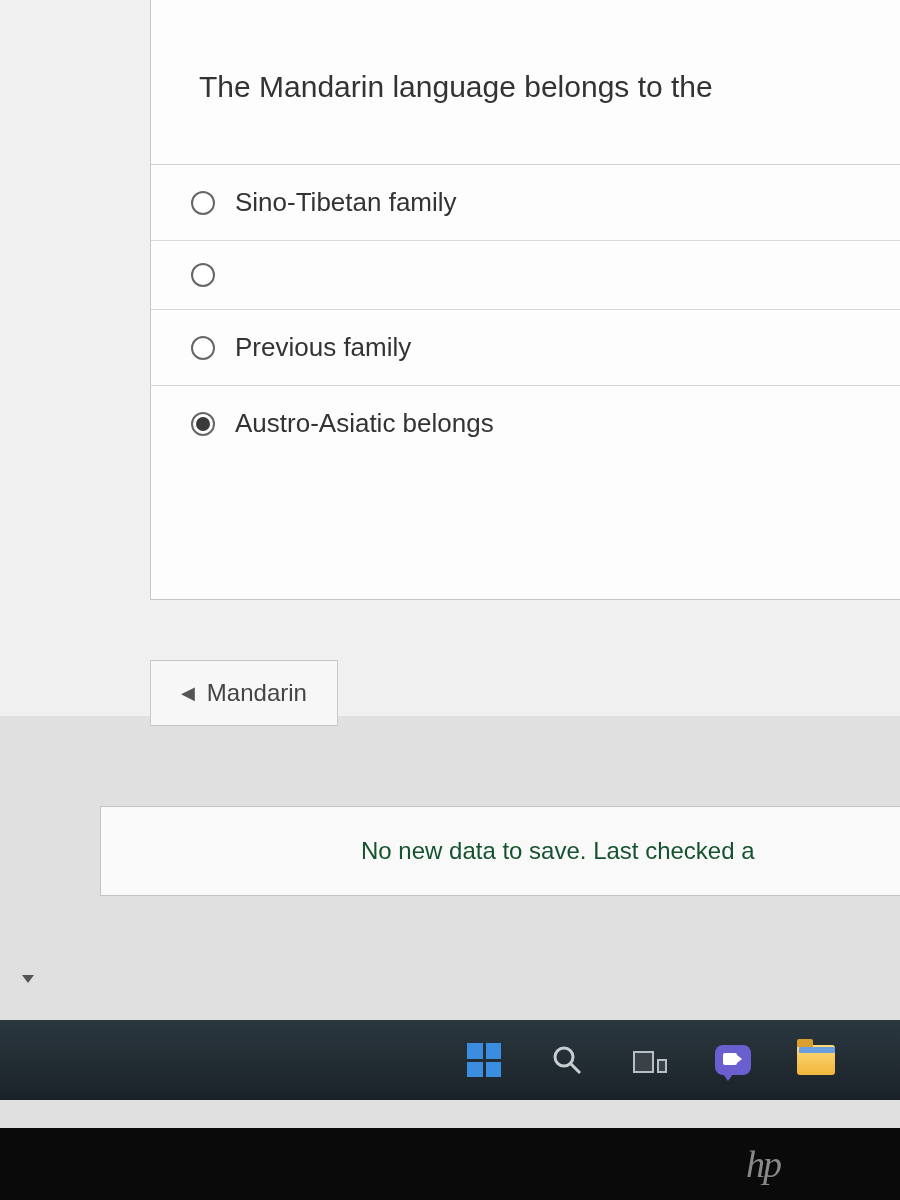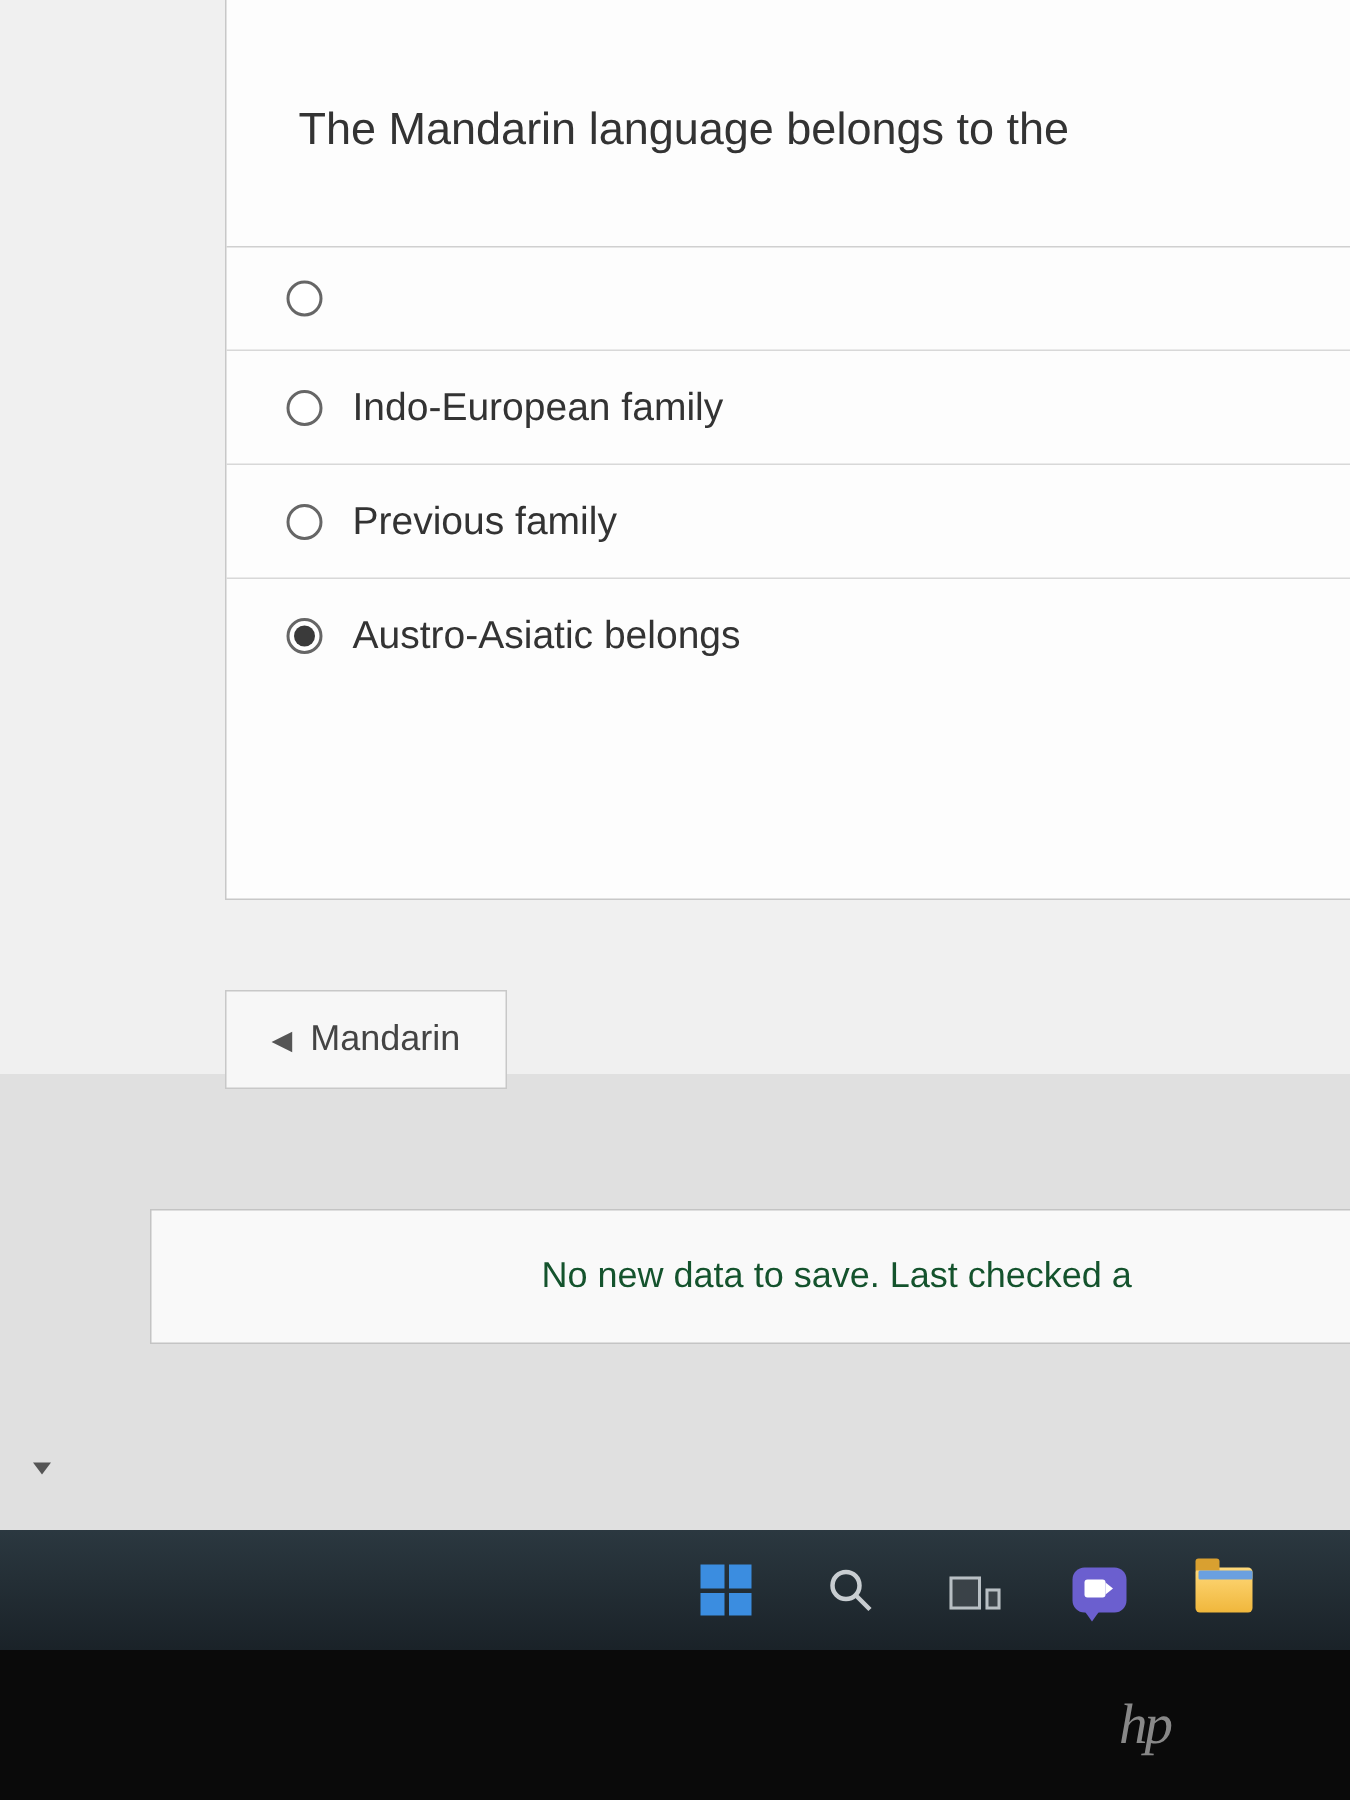--- a/index.html
+++ b/index.html
@@ -233,21 +233,21 @@
       top:2px; left:2px;
       width:36px; height:6px;
       background:#6aa0e0;
       border-radius:1px;
     }
     .bezel {
       position: absolute;
       bottom: 0;
       left: 0;
       right: 0;
-      height: 100px;
+      height: 72px;
       background: #0a0a0a;
       display: flex;
       align-items: center;
       justify-content: flex-end;
       padding-right: 120px;
     }
     .hp-logo {
       font-family: Georgia, serif;
       font-style: italic;
       font-size: 38px;
@@ -260,24 +260,24 @@
 
 <div class="page-wrap">
   <span class="scroll-indicator"></span>
 
   <div class="question-card">
     <div class="question-text">The Mandarin language belongs to the</div>
 
     <div class="options">
       <div class="option-row">
         <span class="radio"></span>
+        <span class="option-label">Sino-Tibetan family</span>
       </div>
       <div class="option-row">
         <span class="radio"></span>
-        <span class="option-label">Indo-European family</span>
       </div>
       <div class="option-row">
         <span class="radio"></span>
         <span class="option-label">Previous family</span>
       </div>
       <div class="option-row">
         <span class="radio selected"></span>
         <span class="option-label">Austro-Asiatic belongs</span>
       </div>
     </div>

